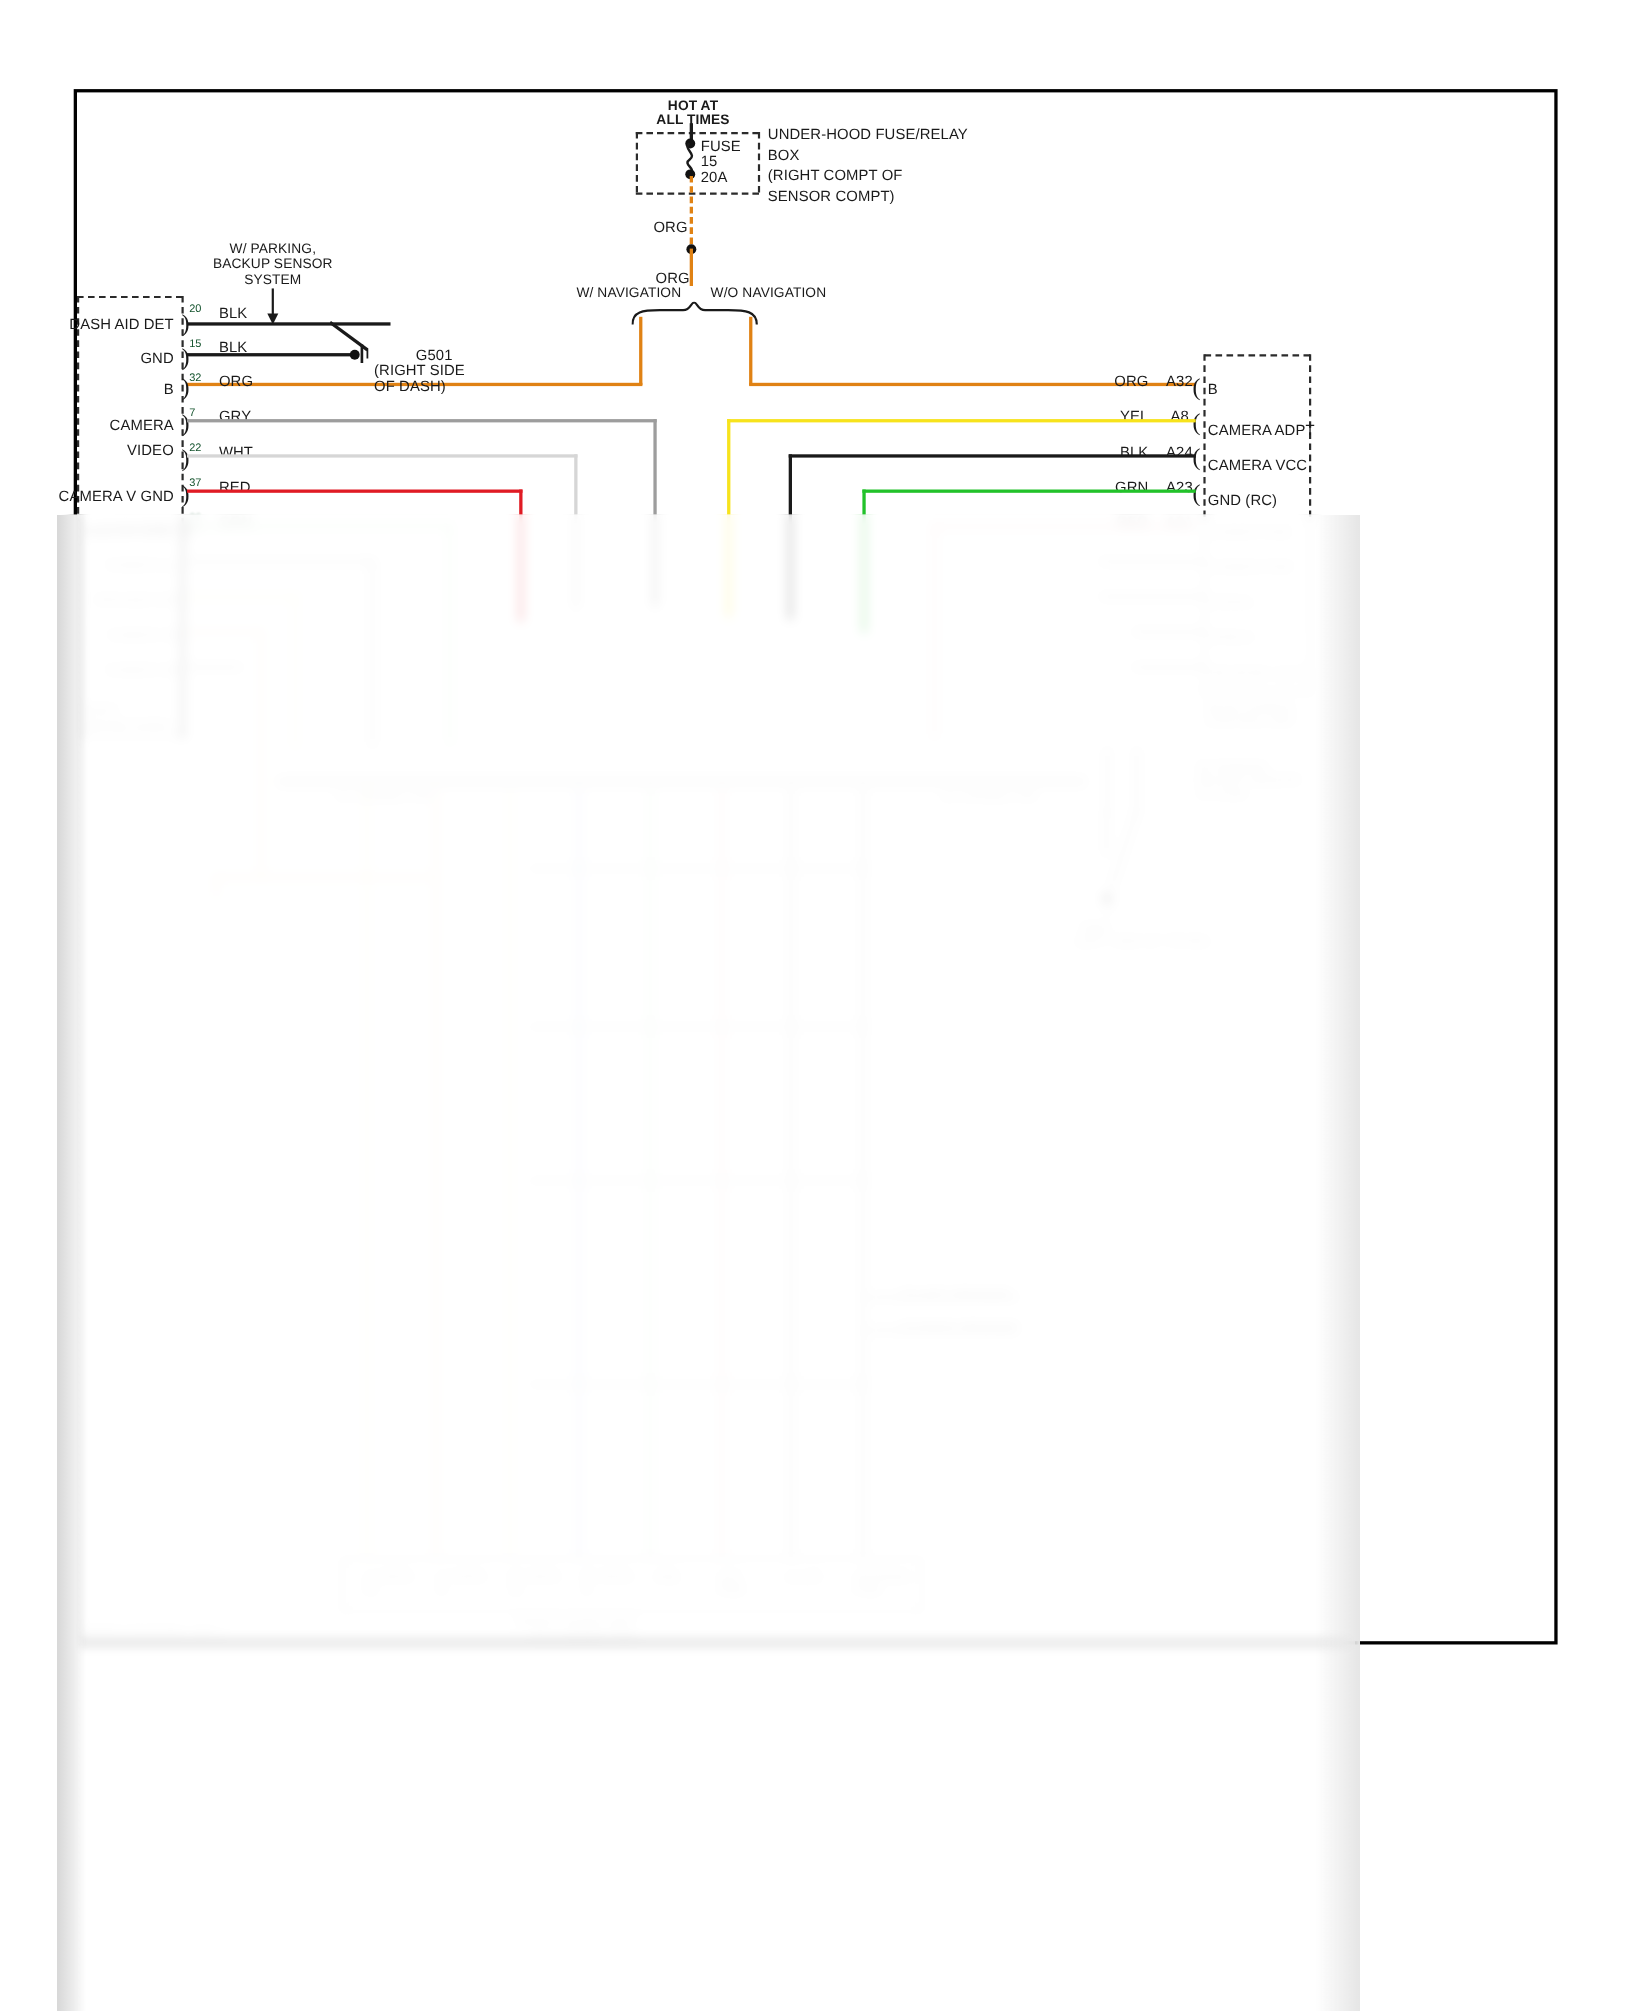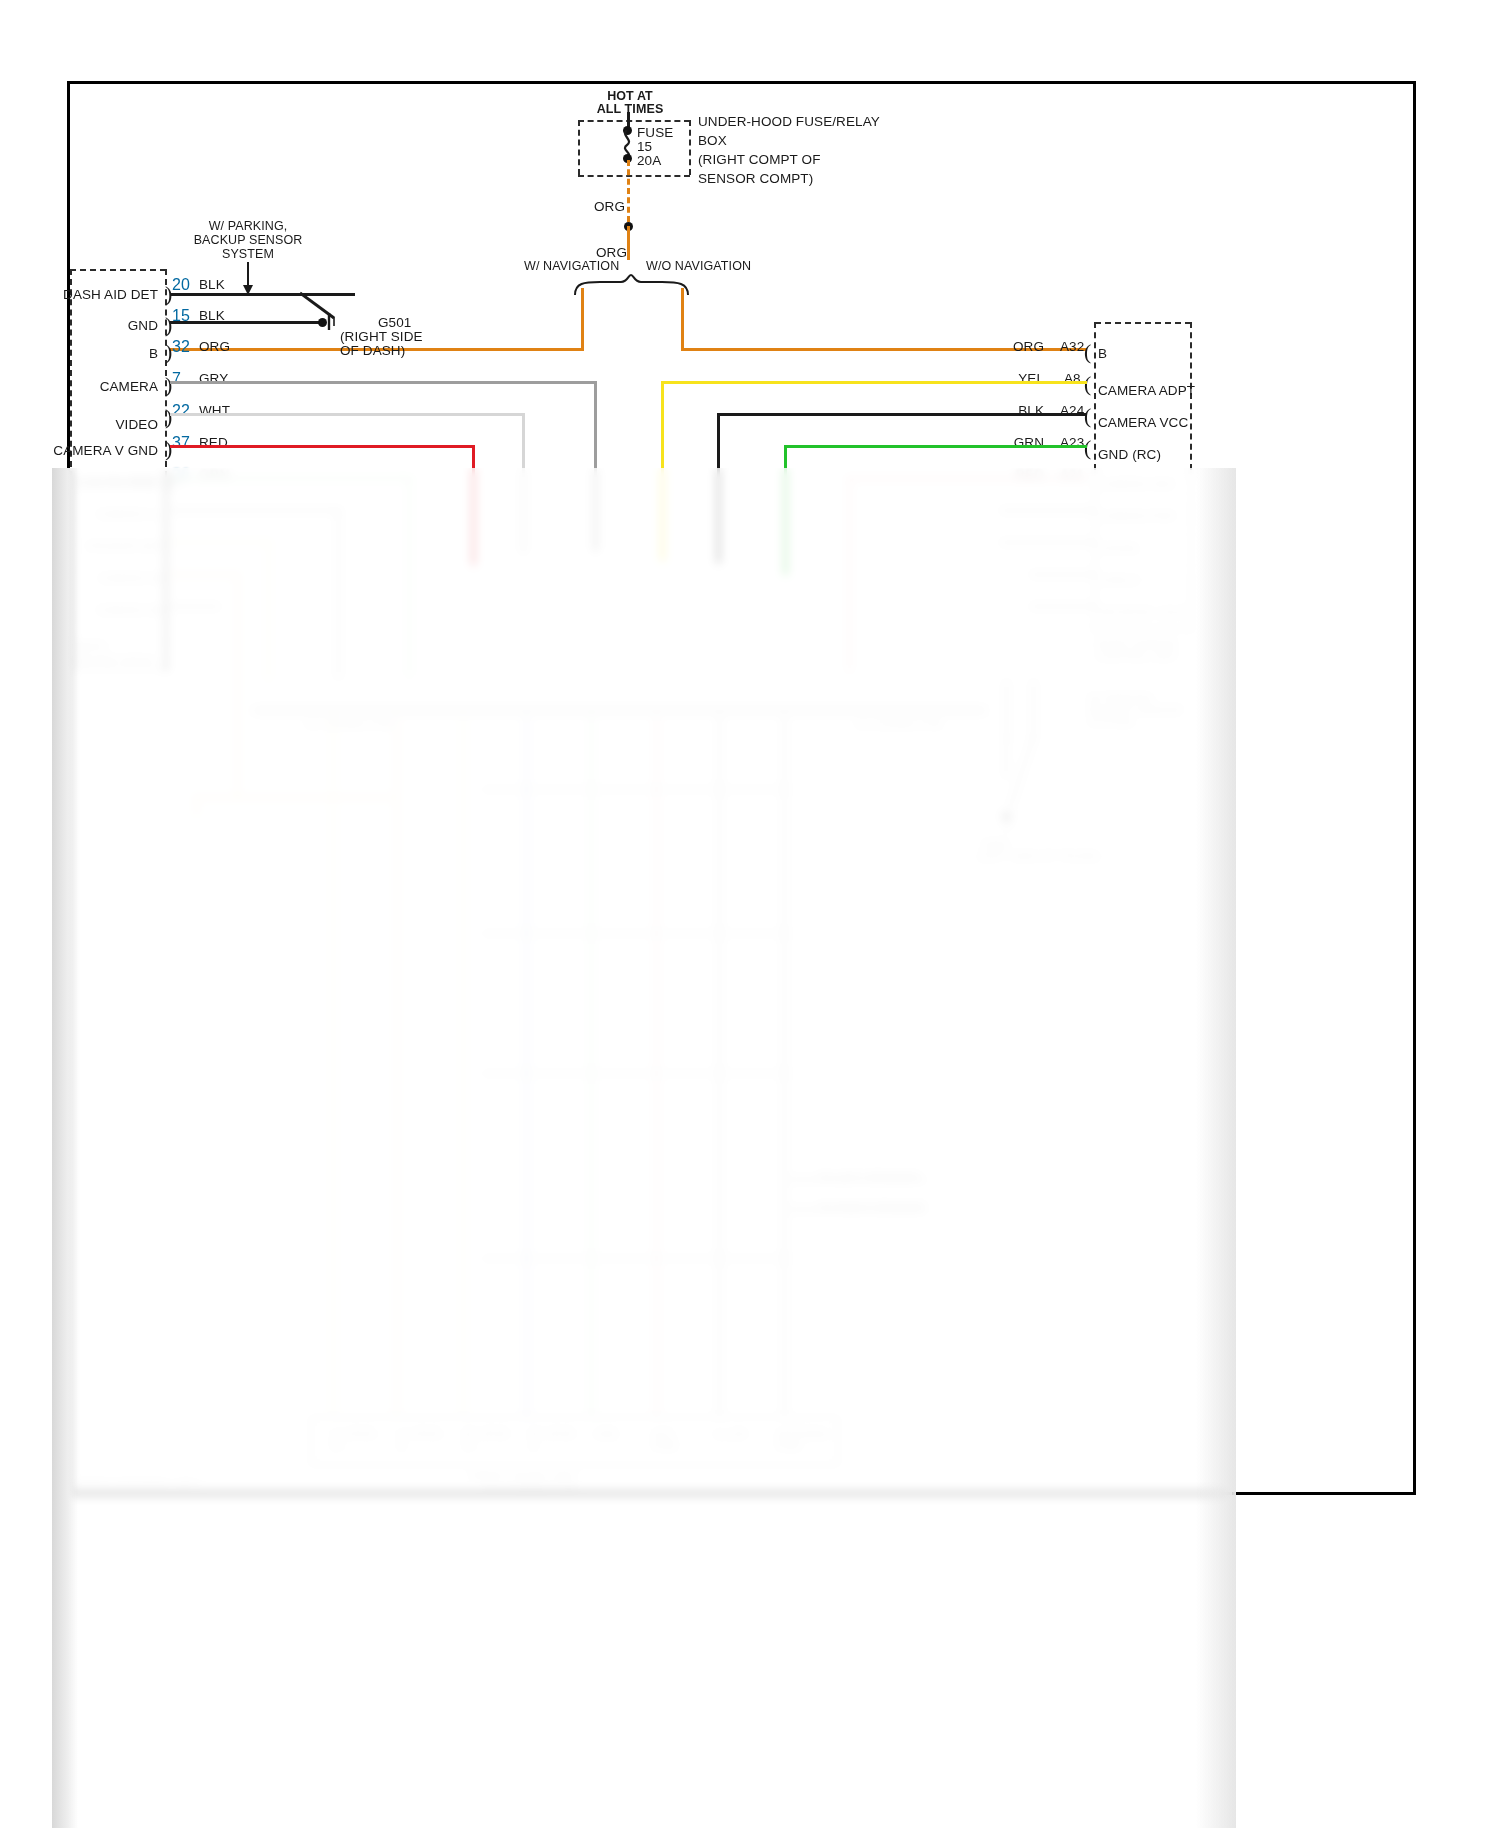--- a/index.html
+++ b/index.html
@@ -13,21 +13,21 @@
   
   .lbl{position:absolute;font-size:13.5px;color:#1a1a1a;white-space:nowrap;line-height:1.28;letter-spacing:.1px;}
   .lbl.c{text-align:center;}
   .lbl.r{text-align:right;}
   .wire{position:absolute;background:#333;}
   .h{height:3px;}
   .v{width:3px;}
   .dashv{position:absolute;width:0;border-left:2px dashed #2b2b2b;}
   .dashh{position:absolute;height:0;border-top:2px dashed #2b2b2b;}
   .dot{position:absolute;width:9px;height:9px;border-radius:50%;background:#111;}
-  .pin{position:absolute;font-size:16px;color:#0369a1;}
+  .pin{position:absolute;font-size:10px;color:#14532d;}
 
   
   .sock{position:absolute;font-size:22px;line-height:1;color:#1a1a1a;font-family:"Liberation Serif",serif;}
 
   
   .w-blk{background:#1a1a1a;}
   .w-org{background:#e08214;}
   .w-gry{background:#9d9d9d;}
   .w-wht{background:#d6d6d6;}
   .w-red{background:#e01b24;}
@@ -147,21 +147,21 @@
   <div class="pin" style="left:172px;top:338px;">32</div>
   <div class="lbl" style="left:199px;top:338px;">ORG</div>
 
   <div class="lbl r" style="left:52px;top:378px;width:106px;">CAMERA</div>
   <div class="sock" style="left:165px;top:374px;">)</div>
   <div class="pin" style="left:172px;top:370px;">7</div>
   <div class="lbl" style="left:199px;top:370px;">GRY</div>
   <div class="wire h w-gry" style="left:170px;top:381px;width:427px;"></div>
   <div class="wire v w-gry" style="left:594px;top:381px;height:170px;"></div>
 
-  <div class="lbl r" style="left:52px;top:416px;width:106px;">VIDEO</div>
+  <div class="lbl r" style="left:52px;top:401px;width:106px;">VIDEO</div>
   <div class="sock" style="left:165px;top:406px;">)</div>
   <div class="pin" style="left:172px;top:402px;">22</div>
   <div class="lbl" style="left:199px;top:402px;">WHT</div>
   <div class="wire h w-wht" style="left:170px;top:413px;width:355px;"></div>
   <div class="wire v w-wht" style="left:522px;top:413px;height:140px;"></div>
 
   <div class="lbl r" style="left:36px;top:442px;width:122px;">CAMERA V GND</div>
   <div class="sock" style="left:165px;top:438px;">)</div>
   <div class="pin" style="left:172px;top:434px;">37</div>
   <div class="lbl" style="left:199px;top:434px;">RED</div>

